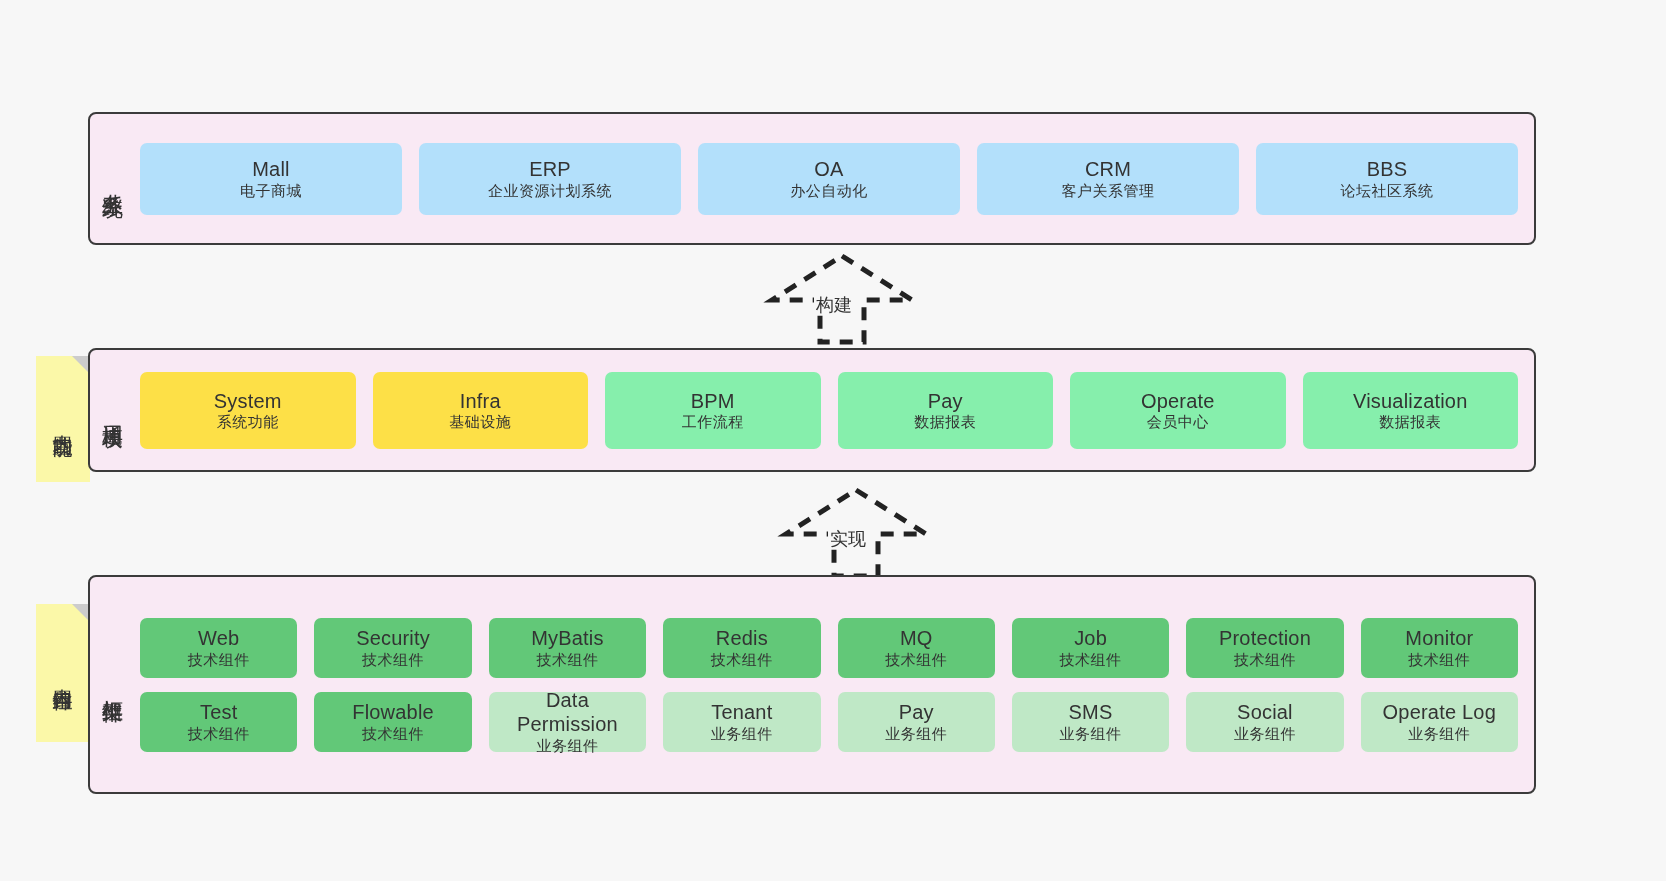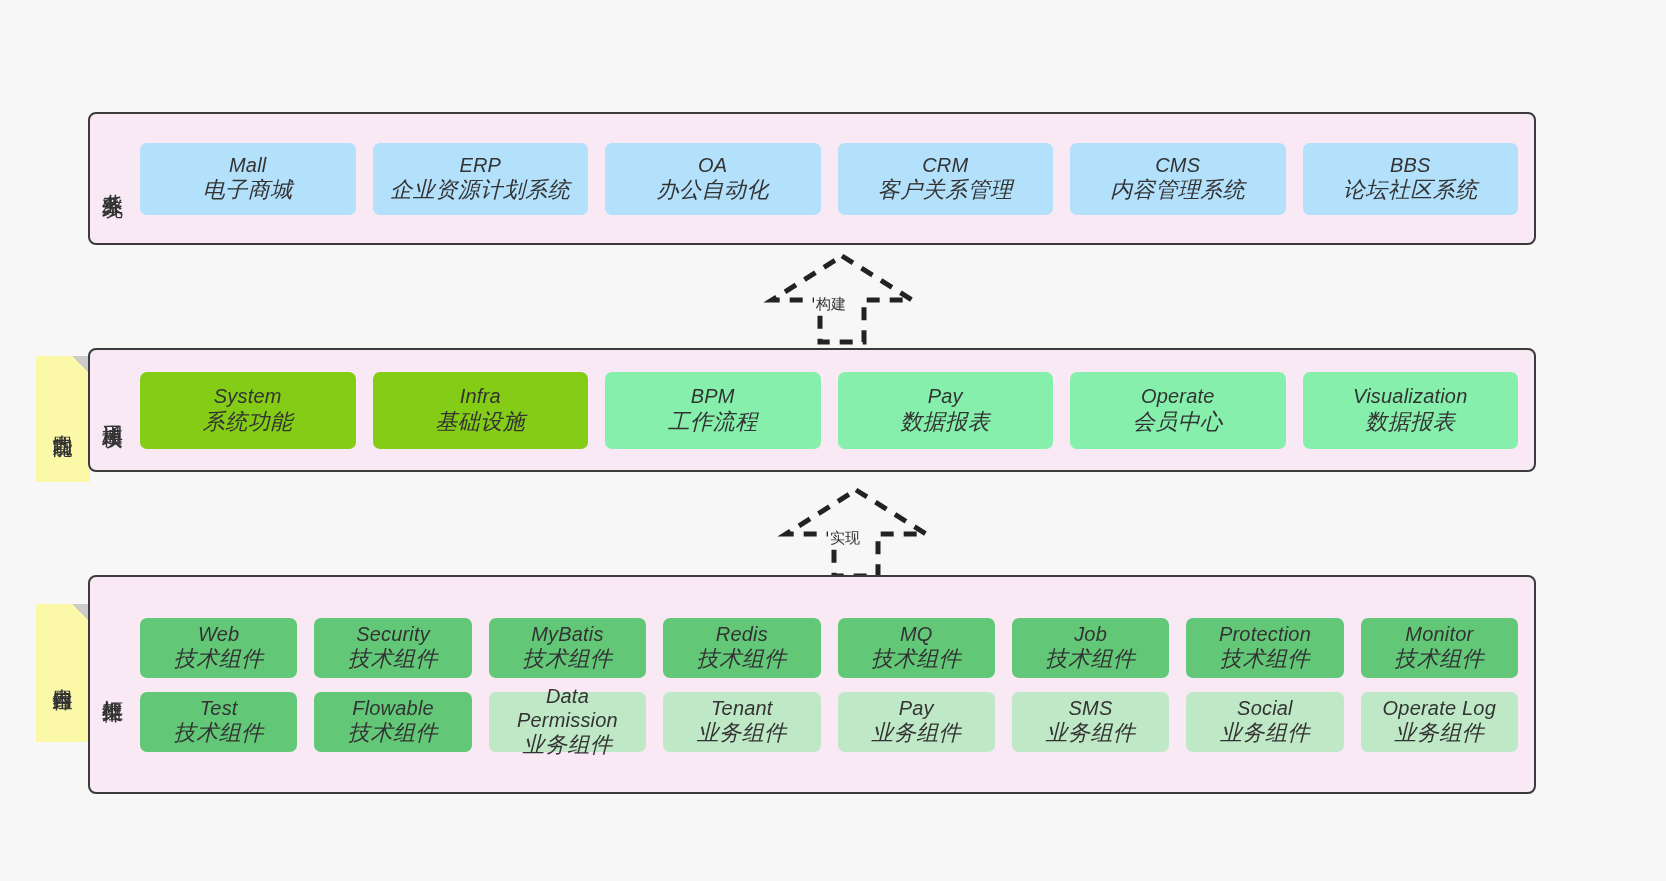--- a/index.html
+++ b/index.html
@@ -47,21 +47,20 @@
     white-space: nowrap;
     padding: 4px 0;
   }
   .layer-body {
     flex: 1 1 auto;
     display: flex;
     flex-direction: column;
     justify-content: center;
     gap: 14px;
     padding: 0 16px 0 6px;
-    font-style: italic;
   }
   .row {
     display: flex;
     flex-direction: row;
     gap: 17px;
     align-items: stretch;
   }
 
   
   .card {
@@ -75,26 +74,26 @@
     text-align: center;
     line-height: 1.22;
     padding: 6px 4px;
     color: #333333;
   }
   .card .en {
     font-size: 20px;
     letter-spacing: 0.2px;
   }
   .card .cn {
-    font-size: 22px;
+    font-size: 15px;
     letter-spacing: 0.5px;
   }
 
   .c-blue       { background: #b3e0fb; }
-  .c-red        { background: #84cc16; }
+  .c-red        { background: #fde047; }
   .c-pink       { background: #86efac; }
   .c-green      { background: #62c878; }
   .c-greenlight { background: #bfe8c6; }
 
   
   #layer-business  { left: 88px;  top: 112px; width: 1448px; height: 133px; }
   #layer-common    { left: 88px;  top: 348px; width: 1448px; height: 124px; }
   #layer-framework { left: 88px;  top: 575px; width: 1448px; height: 219px; }
 
   #layer-business  .card { height: 72px; }
@@ -132,21 +131,21 @@
   #sticky-builtin-function  { left: 36px; top: 356px; height: 126px; }
   #sticky-builtin-component { left: 36px; top: 604px; height: 138px; }
 
   
   .connector {
     position: absolute;
   }
   .connector svg { display: block; overflow: visible; }
   .connector-label {
     position: absolute;
-    font-size: 15px;
+    font-size: 18px;
     color: #333333;
     background: #f7f7f7;
     padding: 0 2px;
     line-height: 1;
     white-space: nowrap;
   }
   #connector-build     { left: 752px; top: 252px; width: 180px; height: 92px; }
   #connector-implement { left: 766px; top: 486px; width: 180px; height: 92px; }
   #connector-build .connector-label     { left: 62px; top: 44px; }
   #connector-implement .connector-label { left: 62px; top: 44px; }
@@ -170,24 +169,20 @@
         </div>
         <div class="card c-blue">
           <span class="en">OA</span>
           <span class="cn">办公自动化</span>
         </div>
         <div class="card c-blue">
           <span class="en">CRM</span>
           <span class="cn">客户关系管理</span>
         </div>
         <div class="card c-blue">
-          <span class="en">CMS</span>
-          <span class="cn">内容管理系统</span>
-        </div>
-        <div class="card c-blue">
           <span class="en">BBS</span>
           <span class="cn">论坛社区系统</span>
         </div>
       </div>
     </div>
   </div>
 
   <div class="connector" id="connector-build">
     <svg width="180" height="92" viewBox="0 0 180 92">
       <path d="M90 4 L160 48 L112 48 L112 90 L68 90 L68 48 L20 48 Z" fill="none" stroke="#222222" stroke-width="5" stroke-dasharray="13 10" stroke-linejoin="miter"></path>

